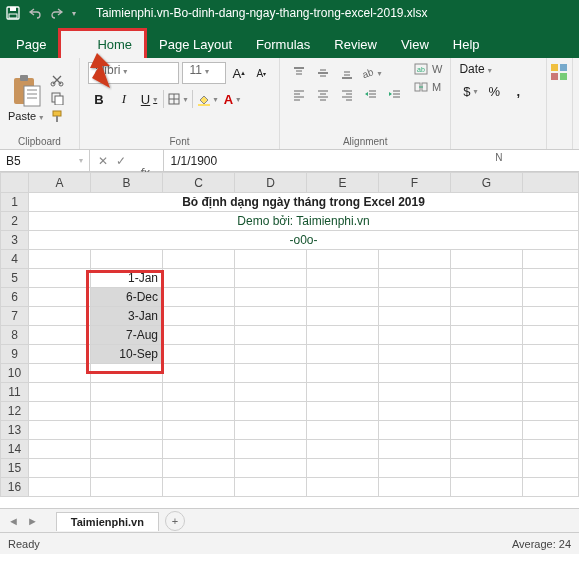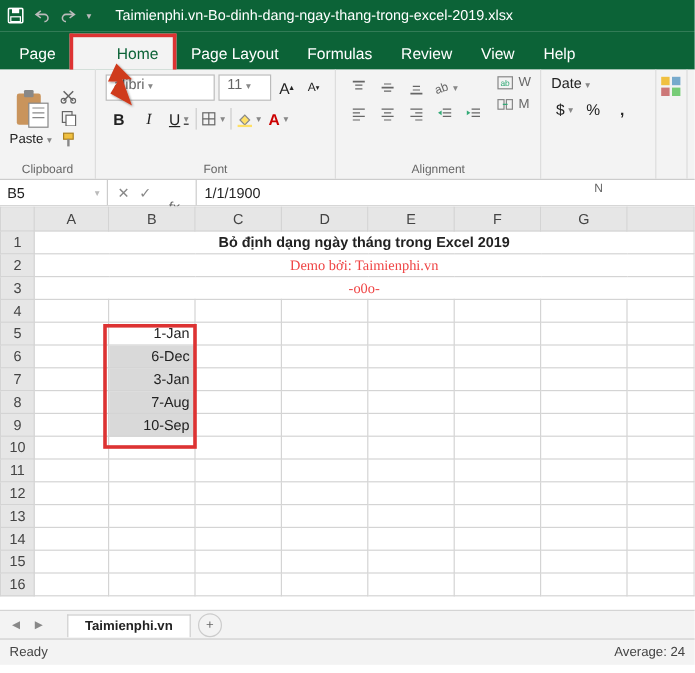--- a/index.html
+++ b/index.html
@@ -51,21 +51,21 @@
   .sheet-area { position: relative; background: #fff; overflow: hidden; height: 336px; }
   table.grid { border-collapse: collapse; table-layout: fixed; width: 578px; }
   table.grid th, table.grid td { border: 1px solid #d4d4d4; font-size: 12px; height: 19px; background: #fff; }
   table.grid th { background: #e6e6e6; font-weight: normal; color: #444; }
   table.grid th.col { height: 20px; }
   table.grid th.row { width: 28px; background: #e6e6e6; text-align: center; }
   table.grid td { padding: 0 4px; text-align: left; }
   .corner { background: #e6e6e6; width: 28px; }
 
   .title-cell { font-weight: bold; font-size: 15px; text-align: center !important; }
-  .subtitle-cell { text-align: center !important; color: #ef4444; font-family: Liberation Serif, serif; }
+  .subtitle-cell { text-align: center !important; color: #14532d; }
 
   .date-cell { text-align: right !important; background: #d9d9d9 !important; }
 
   .selection-box { position: absolute; border: 3px solid #d33; pointer-events: none; }
   .arrow { position: absolute; z-index: 20; }
 
   .sheettabs { height: 24px; background: #f3f3f3; border-top: 1px solid #ccc; display: flex; align-items: center; padding-left: 8px; gap: 6px; font-size: 11px; }
   .nav-arrows { display: flex; gap: 8px; color: #888; padding-right: 12px; }
   .sheet-tab { background: #fff; border: 1px solid #ccc; border-bottom: none; padding: 3px 14px; font-weight: bold; transform: translateY(1px); }
   .add-sheet { width: 20px; height: 20px; border: 1px solid #ccc; border-radius: 50%; display: flex; align-items: center; justify-content: center; color: #666; }

